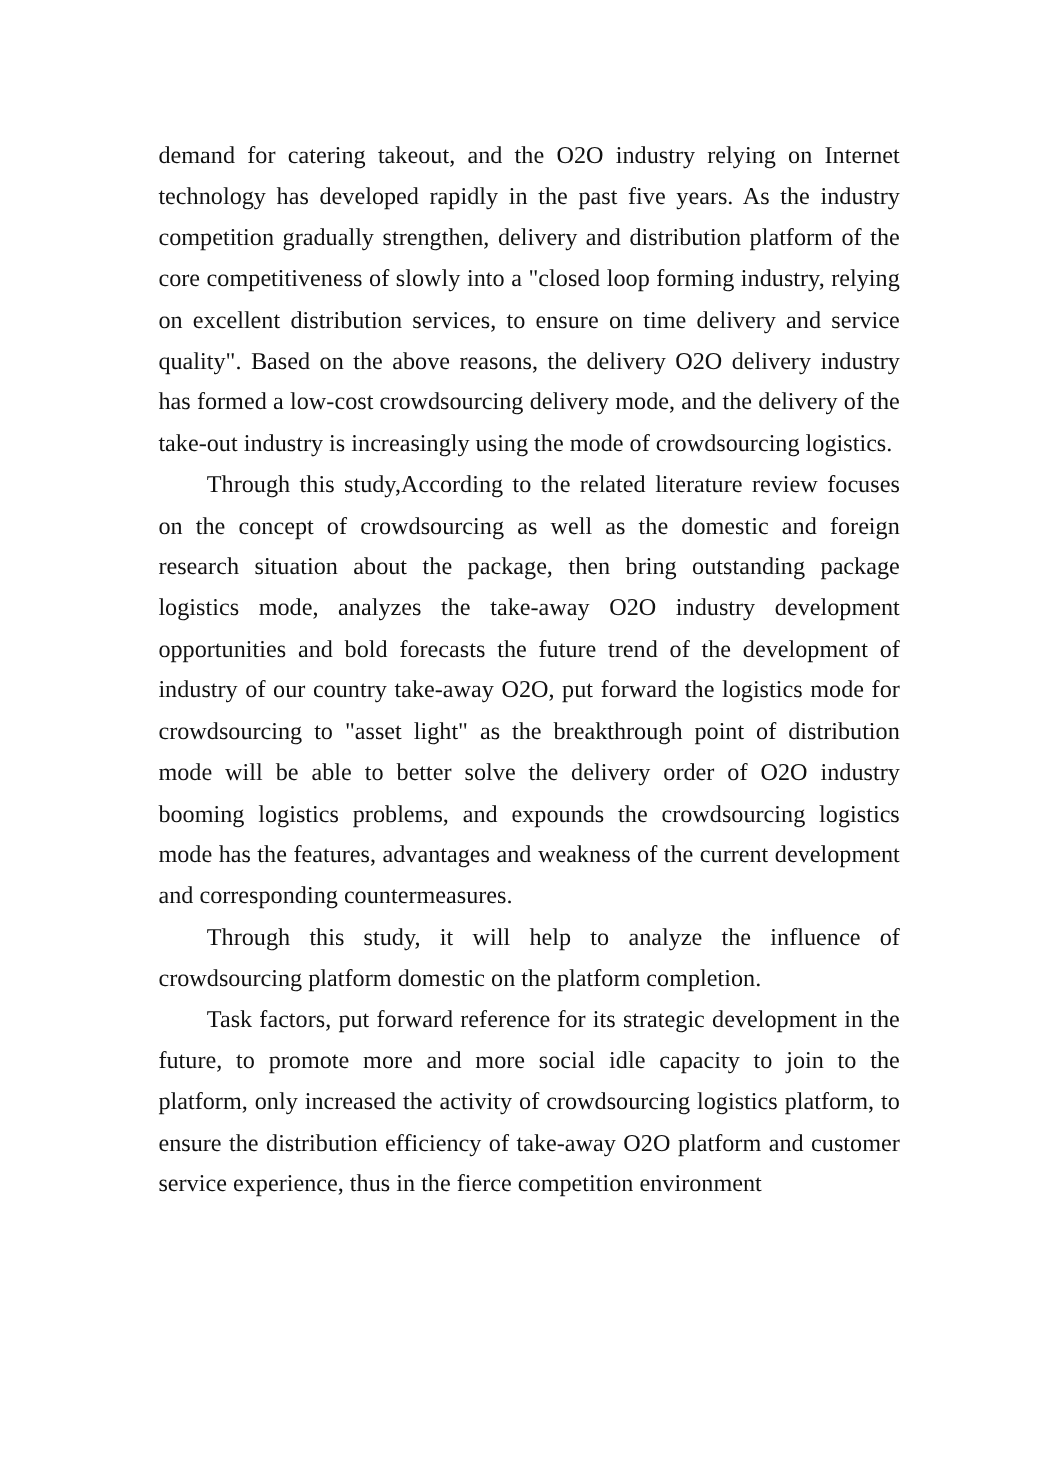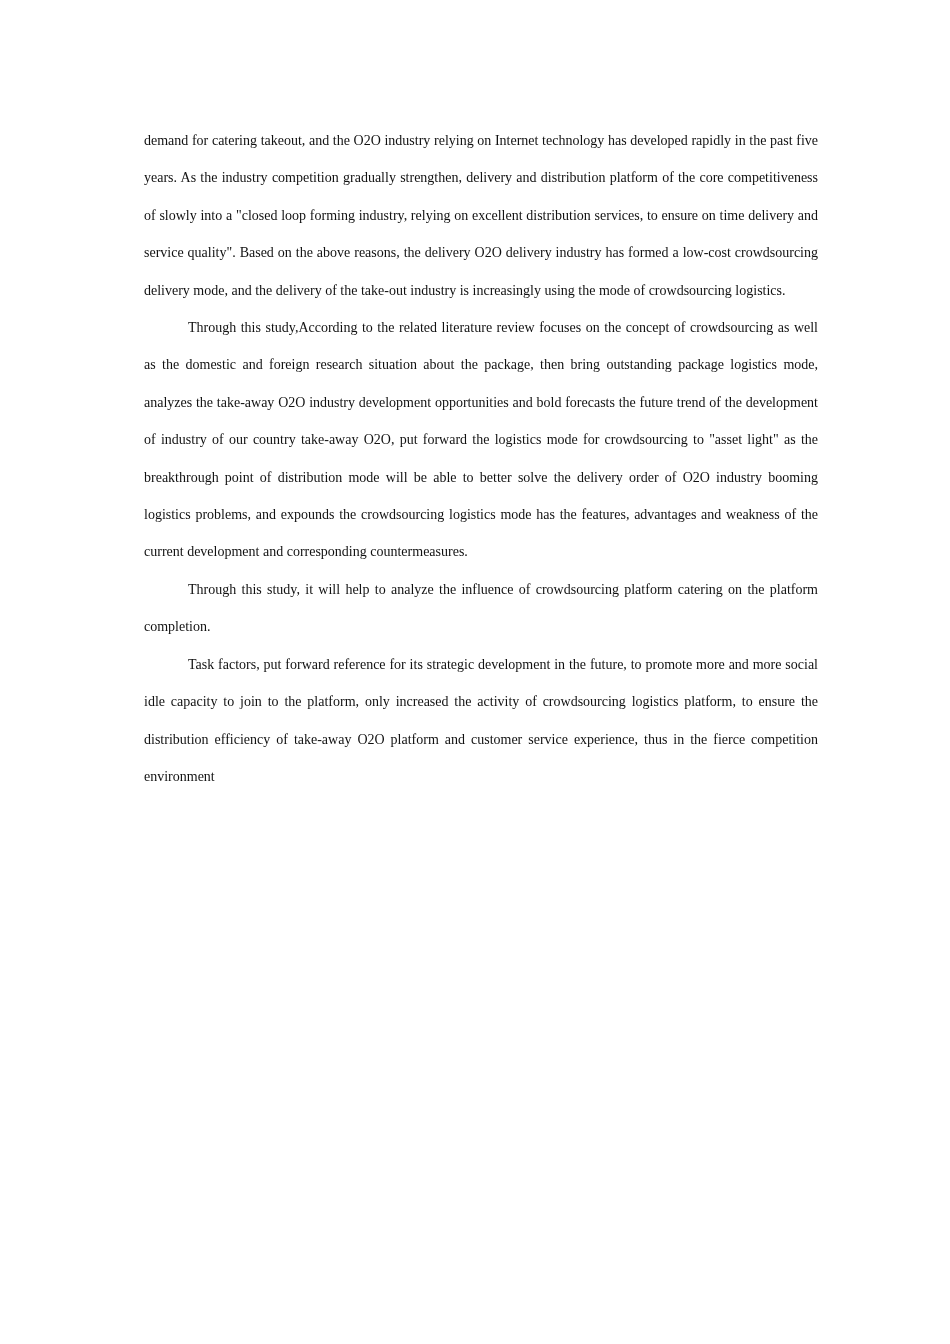--- a/index.html
+++ b/index.html
@@ -12,35 +12,35 @@
       height: 1344px;
       position: relative;
       overflow: hidden;
     }
     .page {
       position: absolute;
       left: 144px;
       top: 122px;
       width: 674px;
       font-family: "Liberation Serif", "DejaVu Serif", serif;
-      font-size: 14px;
+      font-size: 22px;
       line-height: 37.4px;
       color: #111111;
       text-align: justify;
       letter-spacing: 0px;
     }
     .page p {
       margin: 0;
       padding: 0;
     }
     .page p.indent {
       text-indent: 44px;
     }
   </style>
 </head>
 <body>
 
 <div class="page">
   <p>demand for catering takeout, and the O2O industry relying on Internet technology has developed rapidly in the past five years. As the industry competition gradually strengthen, delivery and distribution platform of the core competitiveness of slowly into a "closed loop forming industry, relying on excellent distribution services, to ensure on time delivery and service quality". Based on the above reasons, the delivery O2O delivery industry has formed a low-cost crowdsourcing delivery mode, and the delivery of the take-out industry is increasingly using the mode of crowdsourcing logistics.</p>
   <p class="indent">Through this study,According to the related literature review focuses on the concept of crowdsourcing as well as the domestic and foreign research situation about the package, then bring outstanding package logistics mode, analyzes the take-away O2O industry development opportunities and bold forecasts the future trend of the development of industry of our country take-away O2O, put forward the logistics mode for crowdsourcing to "asset light" as the breakthrough point of distribution mode will be able to better solve the delivery order of O2O industry booming logistics problems, and expounds the crowdsourcing logistics mode has the features, advantages and weakness of the current development and corresponding countermeasures.</p>
-  <p class="indent">Through this study, it will help to analyze the influence of crowdsourcing platform catering on the platform completion.</p>
+  <p class="indent">Through this study, it will help to analyze the influence of crowdsourcing platform domestic on the platform completion.</p>
   <p class="indent">Task factors, put forward reference for its strategic development in the future, to promote more and more social idle capacity to join to the platform, only increased the activity of crowdsourcing logistics platform, to ensure the distribution efficiency of take-away O2O platform and customer service experience, thus in the fierce competition environment</p>
 </div>
 
 </body></html>

